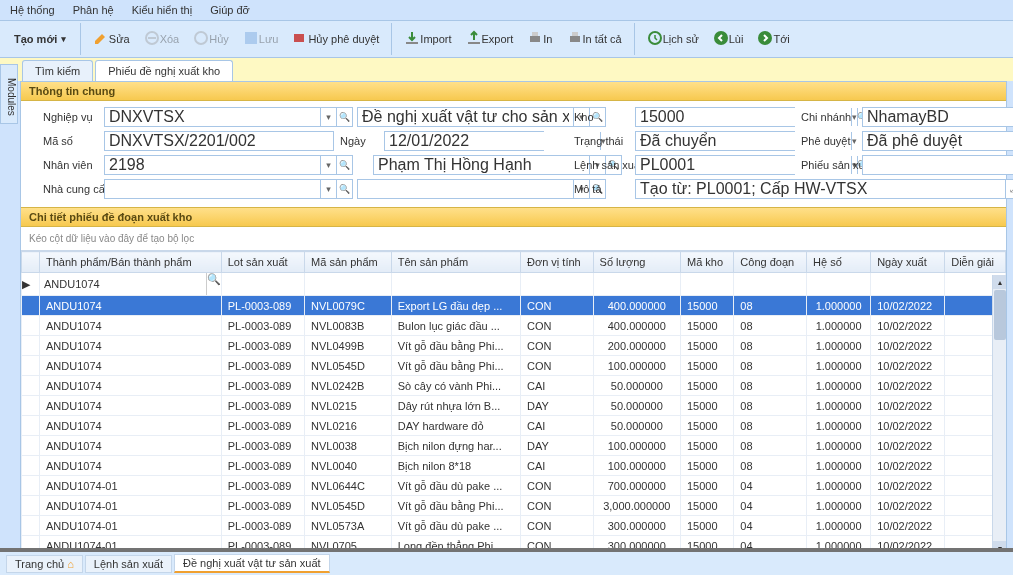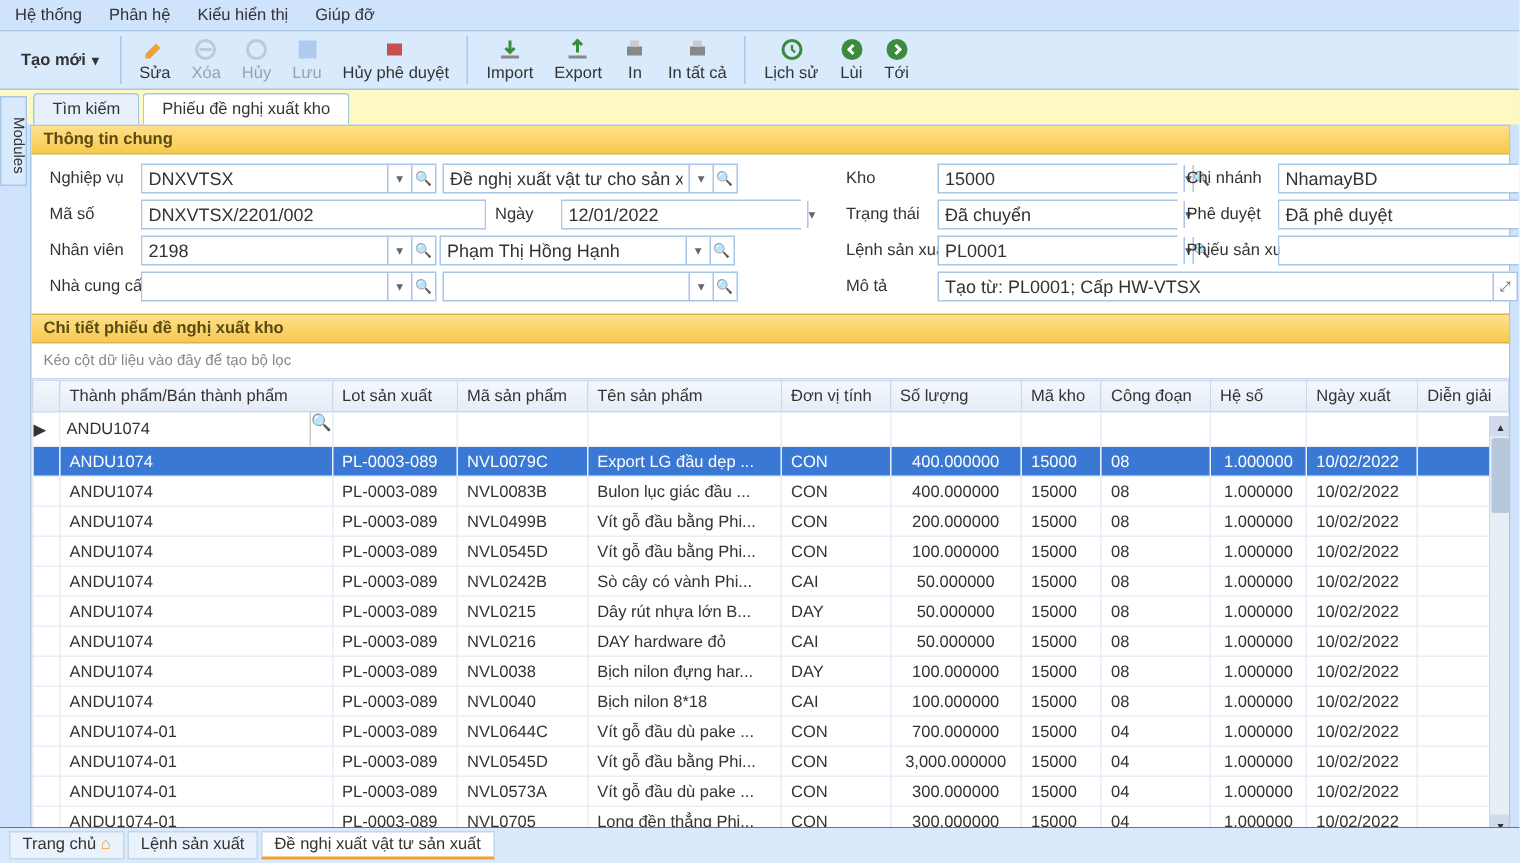--- a/index.html
+++ b/index.html
@@ -1,51 +1,51 @@
 <!DOCTYPE html>
 <html><head>
 <meta charset="utf-8">
 <style>
 *{box-sizing:border-box;margin:0;padding:0;font-family:Tahoma,Arial,sans-serif;font-size:11px;color:#333}
 body{background:#cfe3fc;overflow:hidden;width:1013px;height:575px}
 .menubar{display:flex;gap:18px;padding:4px 10px;background:#cfe3fc;border-bottom:1px solid #a8c6e6}
 .menubar span{cursor:pointer}
 .toolbar{display:flex;align-items:center;gap:2px;padding:2px 6px;background:#d9eafc;border-bottom:1px solid #a8c6e6}
-.tb-btn{display:flex;flex-direction:column;align-items:center;padding:2px 6px;cursor:pointer;border-radius:3px}
+.tb-btn{display:flex;align-items:center;padding:2px 6px;cursor:pointer;border-radius:3px}
 .tb-btn .ic{width:16px;height:16px;margin-bottom:2px}
 .tb-sep{width:1px;height:32px;background:#a8c6e6;margin:0 4px}
 .tb-dd{display:flex;align-items:center;padding:4px 8px;font-weight:bold;cursor:pointer}
 .tb-dd::after{content:"▾";margin-left:4px;font-size:9px}
 .sidebar-tab{position:absolute;left:0;top:64px;width:18px;height:60px;background:#d9eafc;border:1px solid #a8c6e6;writing-mode:vertical-rl;text-align:center;font-size:10px;padding-top:6px;cursor:pointer}
 .tabs{display:flex;background:#fef9c3;padding-left:22px;padding-top:2px}
 .tab{padding:4px 12px;background:#e8f1fb;border:1px solid #a8c6e6;border-bottom:none;margin-right:2px;border-radius:3px 3px 0 0;cursor:pointer}
 .tab.active{background:#fff}
 .content{margin-left:20px;margin-right:6px;background:#fff;border:1px solid #a8c6e6}
 .section-hdr{background:linear-gradient(#ffe08a,#f7c94f);padding:3px 8px;font-weight:bold;color:#5a4a12;border-bottom:1px solid #d6b546}
-.form{display:grid;grid-template-columns:55px 230px 38px 160px 18px 55px 160px 55px 160px;gap:4px 6px;padding:6px 12px;align-items:center}
+.form{display:grid;grid-template-columns:55px 230px 38px 160px 18px 55px 160px 55px 160px;gap:4px 6px;padding:6px 22px;align-items:center}
 .form label{font-size:11px;white-space:nowrap}
 .fld{display:flex;align-items:center;height:20px;border:1px solid #a8c6e6;background:#fff}
-.fld input{flex:1;border:none;padding:0 4px;height:18px;font-size:12px;outline:none}
+.fld input{flex:1;border:none;padding:0 4px;height:18px;font-size:16px;outline:none}
 .fld .pick{width:16px;height:18px;display:flex;align-items:center;justify-content:center;border-left:1px solid #a8c6e6;cursor:pointer;font-size:9px;color:#666}
 .sub-hdr{background:linear-gradient(#ffe08a,#f7c94f);padding:3px 8px;font-weight:bold;color:#5a4a12;border-top:1px solid #d6b546;border-bottom:1px solid #d6b546;margin-top:2px}
 .hint{padding:6px 8px;color:#888;font-size:10px}
 .grid-wrap{height:315px;overflow:auto;border-top:1px solid #c9d8ea;position:relative}
 table{border-collapse:collapse;width:100%}
 th{background:linear-gradient(#f4f8fd,#e3ecf7);border:1px solid #c9d8ea;padding:4px 6px;font-weight:normal;text-align:left;white-space:nowrap;position:sticky;top:0}
 td{border:1px solid #e8eef6;padding:2px 6px;white-space:nowrap;height:20px}
 tr.fltr td{background:#fff;padding:0}
 tr.fltr input{width:100%;border:none;height:22px;padding:0 4px}
 tr.sel td{background:#3a78d6;color:#fff}
 .num{text-align:center}
 .scrollbar{position:absolute;right:0;top:24px;width:14px;height:280px;background:#e8eef6;border-left:1px solid #c9d8ea}
 .scroll-btn{width:14px;height:14px;background:#d0dcec;display:flex;align-items:center;justify-content:center;font-size:8px;cursor:pointer}
 .scroll-thumb{width:12px;height:50px;background:#b8c8dc;margin:1px;border-radius:2px;cursor:pointer}
 .pager{display:flex;align-items:center;gap:4px;padding:3px 8px;border-top:1px solid #c9d8ea;background:#eaf2fb}
 .pager .pg-btn{width:16px;height:16px;display:flex;align-items:center;justify-content:center;cursor:pointer;font-size:10px;color:#5a7db5}
-.statusbar{position:absolute;bottom:0;left:0;right:0;display:flex;gap:2px;padding:2px 6px;background:#d9eafc;border-top:1px solid #737373}
+.statusbar{position:absolute;bottom:0;left:0;right:0;display:flex;align-items:center;gap:2px;padding:2px 6px;background:#d9eafc;border-top:4px solid #737373}
 .sb-item{padding:2px 8px;background:#eaf2fb;border:1px solid #c4d6ea;cursor:pointer}
 .sb-item.active{background:#fff;border-bottom:2px solid #f0a030}
 </style>
 </head>
 <body>
 
 <div class="menubar">
   <span>Hệ thống</span>
   <span>Phân hệ</span>
   <span>Kiểu hiển thị</span>
@@ -193,21 +193,21 @@
         <input value="Đã chuyển" style="">
         <span class="pick">▾</span>
       </div>
     <label>Phê duyệt</label>
     <div class="fld">
         <input value="Đã phê duyệt" style="">
         <span class="pick">▾</span>
       </div>
 
     <label>Nhân viên</label>
-    <div style="display:flex;gap:2px">
+    <div style="display:flex;gap:20px">
       <div class="fld" style="flex:0 0 80px">
           <input value="2198" style="">
           <span class="pick">▾</span>
           <span class="pick">🔍</span>
         </div>
       <div class="fld" style="flex:1">
           <input value="Phạm Thị Hồng Hạnh" style="">
           <span class="pick">▾</span>
           <span class="pick">🔍</span>
         </div>
@@ -244,21 +244,21 @@
     <div></div>
       <div></div>
       <div></div>
     <label>Mô tả</label>
     <div class="fld" style="grid-column:span 3">
         <input value="Tạo từ: PL0001; Cấp HW-VTSX" style="">
         <span class="pick">⤢</span>
       </div>
   </div>
 
-  <div class="sub-hdr">Chi tiết phiếu đề nghị xuất kho</div>
+  <div class="sub-hdr">Chi tiết phiếu đề đoạn xuất kho</div>
   <div class="hint">Kéo cột dữ liệu vào đây để tạo bộ lọc</div>
 
   <div class="grid-wrap">
     <table>
       <thead>
           <tr id="hdr-row">
             <th style="width:18px"></th>
             <th>Thành phẩm/Bán thành phẩm</th>
             <th>Lot sản xuất</th>
             <th>Mã sản phẩm</th>

